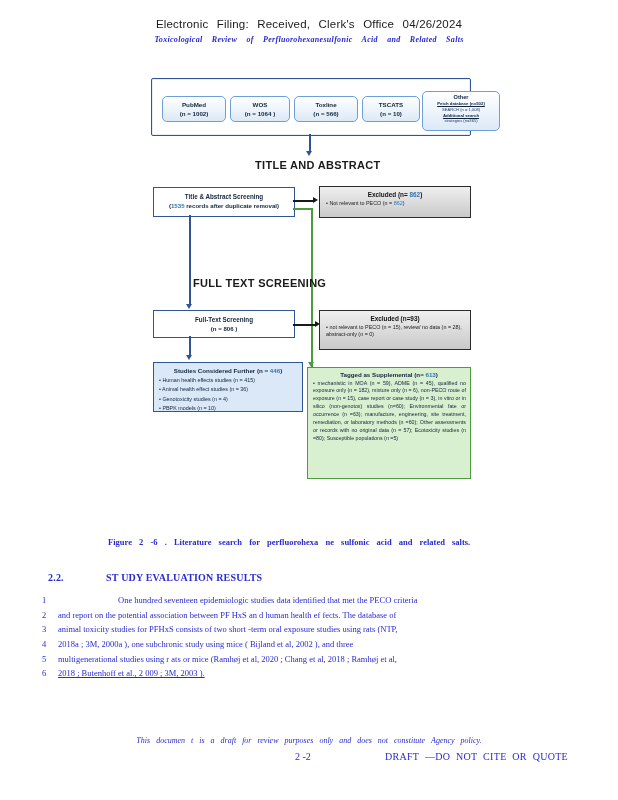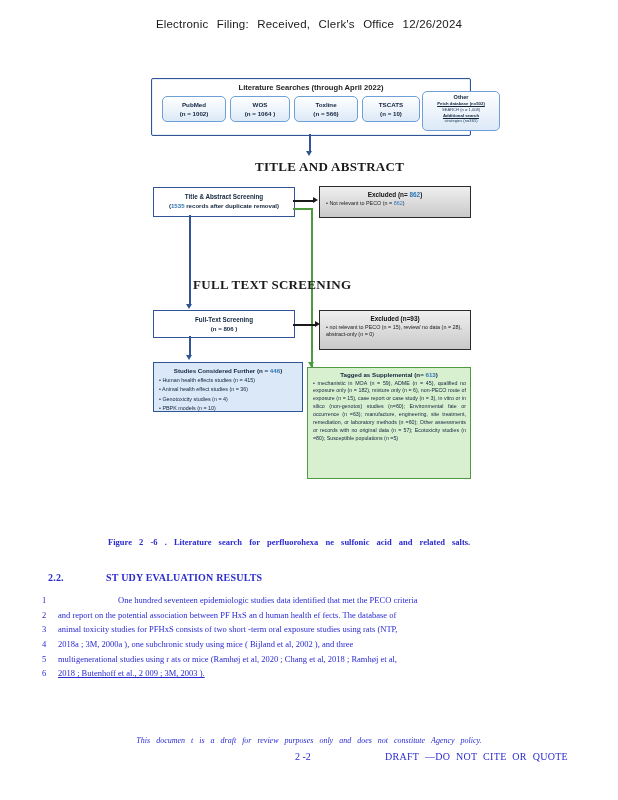--- a/index.html
+++ b/index.html
@@ -68,22 +68,22 @@
   .other-box .ou{display:block;font-size:4.3px;font-weight:bold;text-decoration:underline;margin-top:1px;}
   .other-box .od{display:block;font-size:4.1px;margin-top:.5px;color:#1b3a5c;}
   .vline-blue{position:absolute;background:#2f5597;width:1.6px;}
   .vline-green{position:absolute;background:#4e9a3e;width:1.6px;}
   .hline-green{position:absolute;background:#4e9a3e;height:1.6px;}
   .hline-black{position:absolute;background:#1a1a1a;height:1.8px;}
   .arrow-d{position:absolute;width:0;height:0;border-left:3.5px solid transparent;border-right:3.5px solid transparent;}
   .arrow-r{position:absolute;width:0;height:0;border-top:3.5px solid transparent;border-bottom:3.5px solid transparent;}
 
   .stage-label{
-    position:absolute;font-family:Liberation Serif, serif;
-    font-size:13px;font-weight:bold;color:#1a1a1a;letter-spacing:.3px;
+    position:absolute;font-family:Liberation Sans, sans-serif;
+    font-size:11px;font-weight:bold;color:#1a1a1a;letter-spacing:.3px;
   }
 
   .blue-box{
     position:absolute;border:1.6px solid #2f5597;background:#fff;
   }
   .blue-box .t1{
     display:block;text-align:center;font-family:"Liberation Sans", sans-serif;
     font-size:6.3px;font-weight:bold;color:#12253e;margin-top:5px;
   }
   .blue-box .t2{
@@ -160,28 +160,28 @@
     font-family:"Liberation Serif", serif;font-size:10px;color:#2a2ad0;
   }
   .foot2 .pg{position:absolute;left:295px;}
   .foot2 .dr{position:absolute;left:385px;letter-spacing:.3px;word-spacing:3px;}
 </style>
 </head>
 <body>
 
 <div class="page">
 
-  <div class="hdr-line1">Electronic   Filing:   Received,   Clerk's   Office  12/26/2024</div>
+  <div class="hdr-line1">Electronic   Filing:   Received,   Clerk's   Office  04/26/2024</div>
+  <div class="hdr-line2">Toxicological     Review of    Perfluorohexanesulfonic           Acid and     Related     Salts</div>
 
   <div class="flow">
 
     <div class="pfhxs-title">PFHxS</div>
 
     <div class="search-outer">
-      <div class="search-hdr">Literature Searches (through April 2022)</div>
       <div class="src-row">
         <div class="src-box src-1">
           <span class="nm">PubMed</span>
           <span class="ct">(n = 1002)</span>
         </div>
         <div class="src-box src-2">
           <span class="nm">WOS</span>
           <span class="ct">(n = 1064 )</span>
         </div>
         <div class="src-box src-3">

